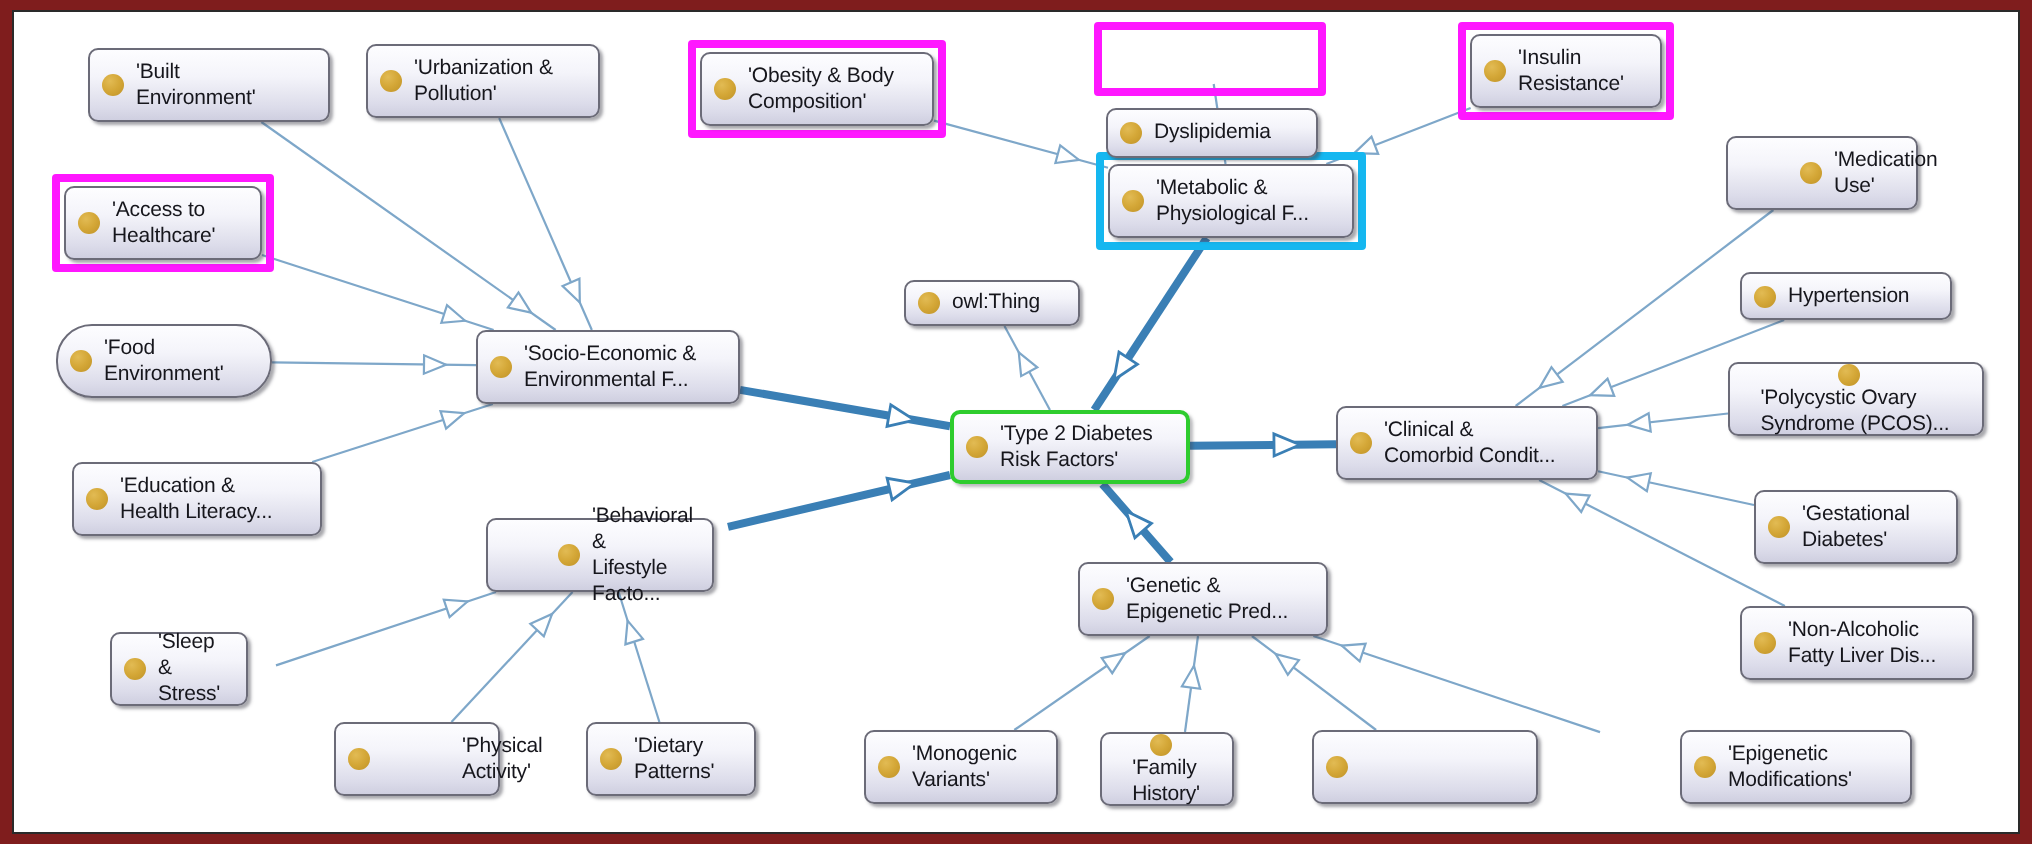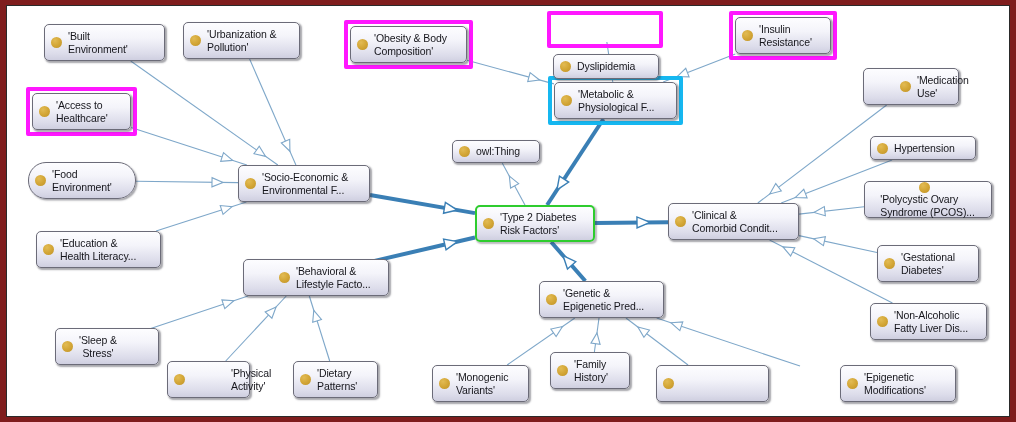--- a/index.html
+++ b/index.html
@@ -218,46 +218,46 @@
       <div class="node" style="left: 36px; top: 231px; width: 125px; height: 37px;">
         <span class="bullet"></span>
         <span class="label">'Education &amp;
 Health Literacy...</span>
       </div>
       <div class="node" style="left: 877px; top: 245px; width: 102px; height: 37px;">
         <span class="bullet"></span>
         <span class="label">'Gestational
 Diabetes'</span>
       </div>
-      <div class="node" style="left: 243px; top: 259px; width: 146px; height: 37px; padding-left: 35px;">
+      <div class="node" style="left: 243px; top: 259px; width: 114px; height: 37px; padding-left: 35px;">
         <span class="bullet"></span>
         <span class="label">'Behavioral &amp;
 Lifestyle Facto...</span>
       </div>
       <div class="node" style="left: 539px; top: 281px; width: 125px; height: 37px;">
         <span class="bullet"></span>
         <span class="label">'Genetic &amp;
 Epigenetic Pred...</span>
       </div>
       <div class="node" style="left: 870px; top: 303px; width: 117px; height: 37px;">
         <span class="bullet"></span>
         <span class="label">'Non-Alcoholic
 Fatty Liver Dis...</span>
       </div>
-      <div class="node" style="left: 55px; top: 328px; width: 104px; height: 37px; text-align: center;">
+      <div class="node" style="left: 55px; top: 316px; width: 69px; height: 37px;">
         <span class="bullet"></span>
         <span class="label">'Sleep &amp;
 Stress'</span>
       </div>
       <div class="node" style="left: 432px; top: 365px; width: 97px; height: 37px;">
         <span class="bullet"></span>
         <span class="label">'Monogenic
 Variants'</span>
       </div>
-      <div class="node" style="left: 550px; top: 352px; width: 80px; height: 37px;">
+      <div class="node" style="left: 550px; top: 366px; width: 67px; height: 37px; flex-direction: column;">
         <span class="bullet"></span>
         <span class="label">'Family
 History'</span>
       </div>
       <div class="node" style="left: 656px; top: 365px; width: 113px; height: 37px;">
         <span class="bullet"></span>
       </div>
       <div class="node" style="left: 167px; top: 361px; width: 83px; height: 37px; gap: 40px;">
         <span class="bullet"></span>
         <span class="label">'Physical

